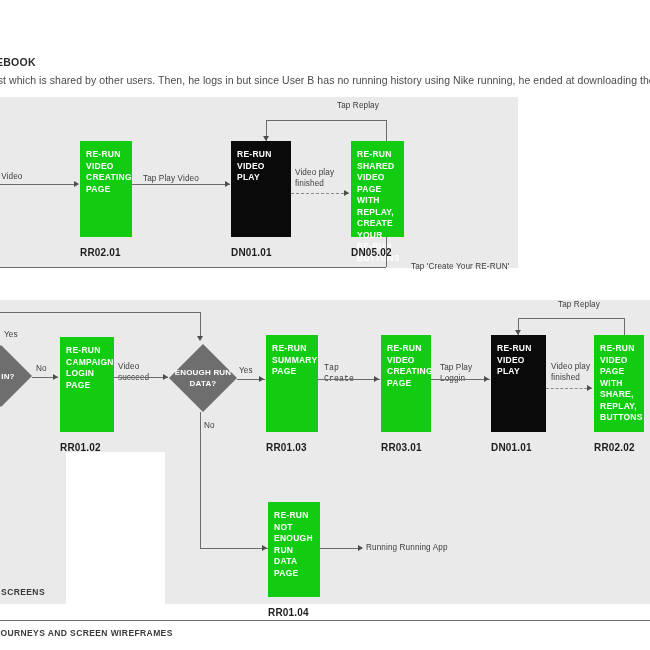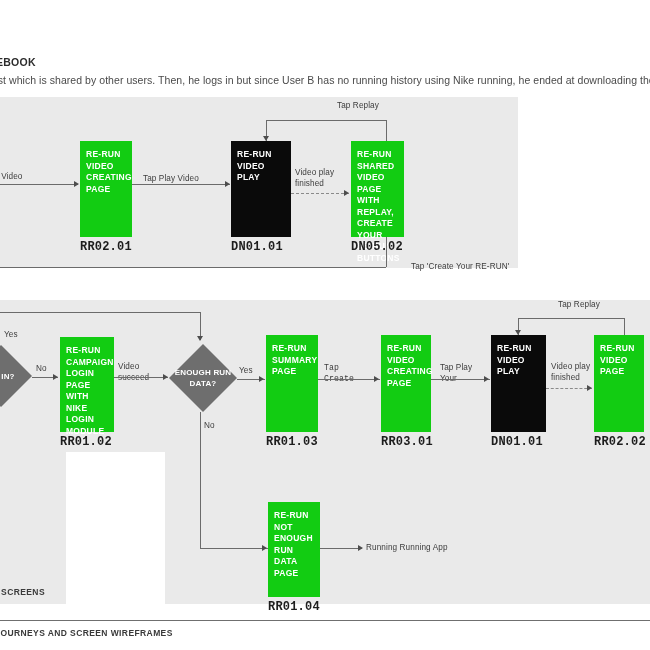--- a/index.html
+++ b/index.html
@@ -46,24 +46,23 @@
     font-size:8.5px;font-weight:bold;line-height:11.5px;
     letter-spacing:.25px;
     overflow:visible;
   }
   .node.green .body{background:#12cc12;color:#ffffff;}
   .node.black .body{background:#0a0a0a;color:#ffffff;}
   .node .sub{
     display:block;margin-top:0;font-weight:bold;
   }
   .node .code{
-    position:absolute;left:0;top:100%;margin-top:3px;
-    font-size:12px;font-weight:bold;color:#1d1d1d;white-space:nowrap;
+    position:absolute;left:0;top:100%;margin-top:10px;
+    font-size:10px;font-weight:bold;color:#1d1d1d;white-space:nowrap;
     letter-spacing:.2px;
-    font-family:Liberation Mono, monospace;
   }
 
   
   .diamond{position:absolute;}
   .diamond .shape{
     position:absolute;left:0;top:0;width:100%;height:100%;
     background:#6e6e6e;
     -webkit-clip-path:polygon(50% 0,100% 50%,50% 100%,0 50%);
     clip-path:polygon(50% 0,100% 50%,50% 100%,0 50%);
   }
@@ -180,23 +179,20 @@
 
   <div class="elabel" style="left:36px;top:364px;">No</div>
   <div class="ln h" style="left:32px;top:377px;width:26px;"></div>
   <div class="arrow-r" style="left:53px;top:373.5px;"></div>
 
   <div class="node green" style="left:60px;top:337px;width:54px;height:95px;">
     <div class="body">
       <span style="white-space:pre-line;">RE-RUN
 CAMPAIGN
 LOGIN PAGE</span>
-      <span class="sub" style="white-space:pre-line;">WITH NIKE
-LOGIN
-MODULE</span>
     </div>
     <div class="code">RR01.02</div>
   </div>
 
   <div class="elabel wrap" style="left:118px;top:362px;white-space:pre-line;">Video
 succeed</div>
   <div class="ln h" style="left:114px;top:377px;width:54px;"></div>
   <div class="arrow-r" style="left:163px;top:373.5px;"></div>
 
   <div class="diamond" style="left:169px;top:344px;width:68px;height:68px;">
@@ -234,21 +230,21 @@
       <span style="white-space:pre-line;">RE-RUN
 VIDEO
 CREATING
 PAGE</span>
       <span class="sub" style="white-space:pre-line;"></span>
     </div>
     <div class="code">RR03.01</div>
   </div>
 
   <div class="elabel wrap" style="left:440px;top:363px;white-space:pre-line;">Tap Play
-Your</div>
+Loggin</div>
   <div class="ln h" style="left:431px;top:379px;width:59px;"></div>
   <div class="arrow-r" style="left:484px;top:375.5px;"></div>
 
   <div class="node black" style="left:491px;top:335px;width:55px;height:97px;">
     <div class="body">
       <span style="white-space:pre-line;">RE-RUN
 VIDEO PLAY</span>
       <span class="sub" style="white-space:pre-line;"></span>
     </div>
     <div class="code">DN01.01</div>
@@ -256,20 +252,23 @@
 
   <div class="elabel wrap" style="left:551px;top:362px;white-space:pre-line;">Video play
 finished</div>
   <div class="dash-h" style="left:546px;top:388px;width:46px;"></div>
   <div class="arrow-r" style="left:587px;top:384.5px;"></div>
 
   <div class="node green" style="left:594px;top:335px;width:50px;height:97px;">
     <div class="body">
       <span style="white-space:pre-line;">RE-RUN
 VIDEO PAGE</span>
+      <span class="sub" style="white-space:pre-line;">WITH SHARE,
+REPLAY,
+BUTTONS</span>
     </div>
     <div class="code">RR02.02</div>
   </div>
 
   <div class="elabel" style="left:558px;top:300px;">Tap Replay</div>
   <div class="ln h" style="left:518px;top:318px;width:106px;"></div>
   <div class="ln v" style="left:518px;top:318px;height:17px;"></div>
   <div class="ln v" style="left:624px;top:318px;height:17px;"></div>
   <div class="arrow-d" style="left:514.5px;top:330px;"></div>
 

